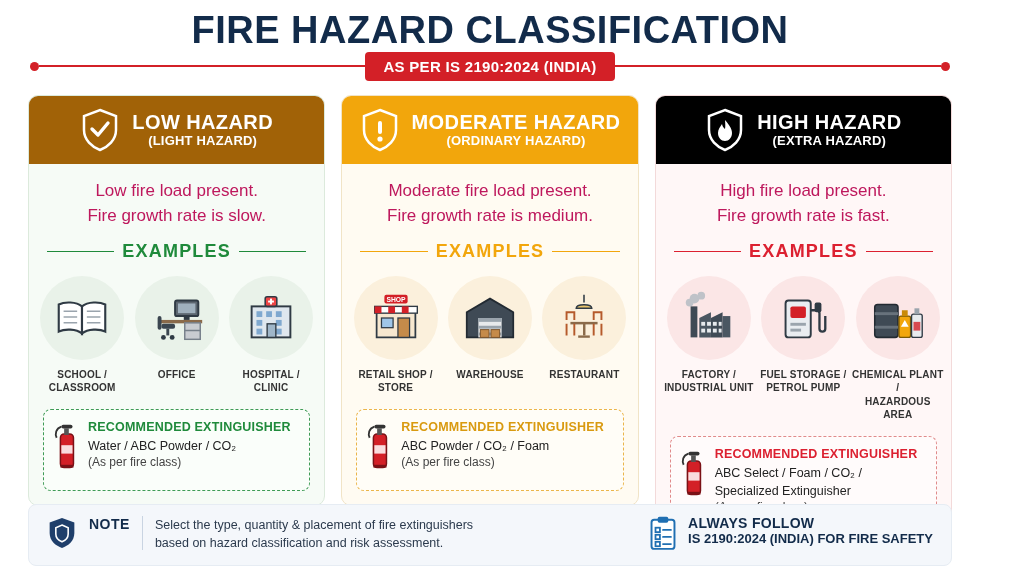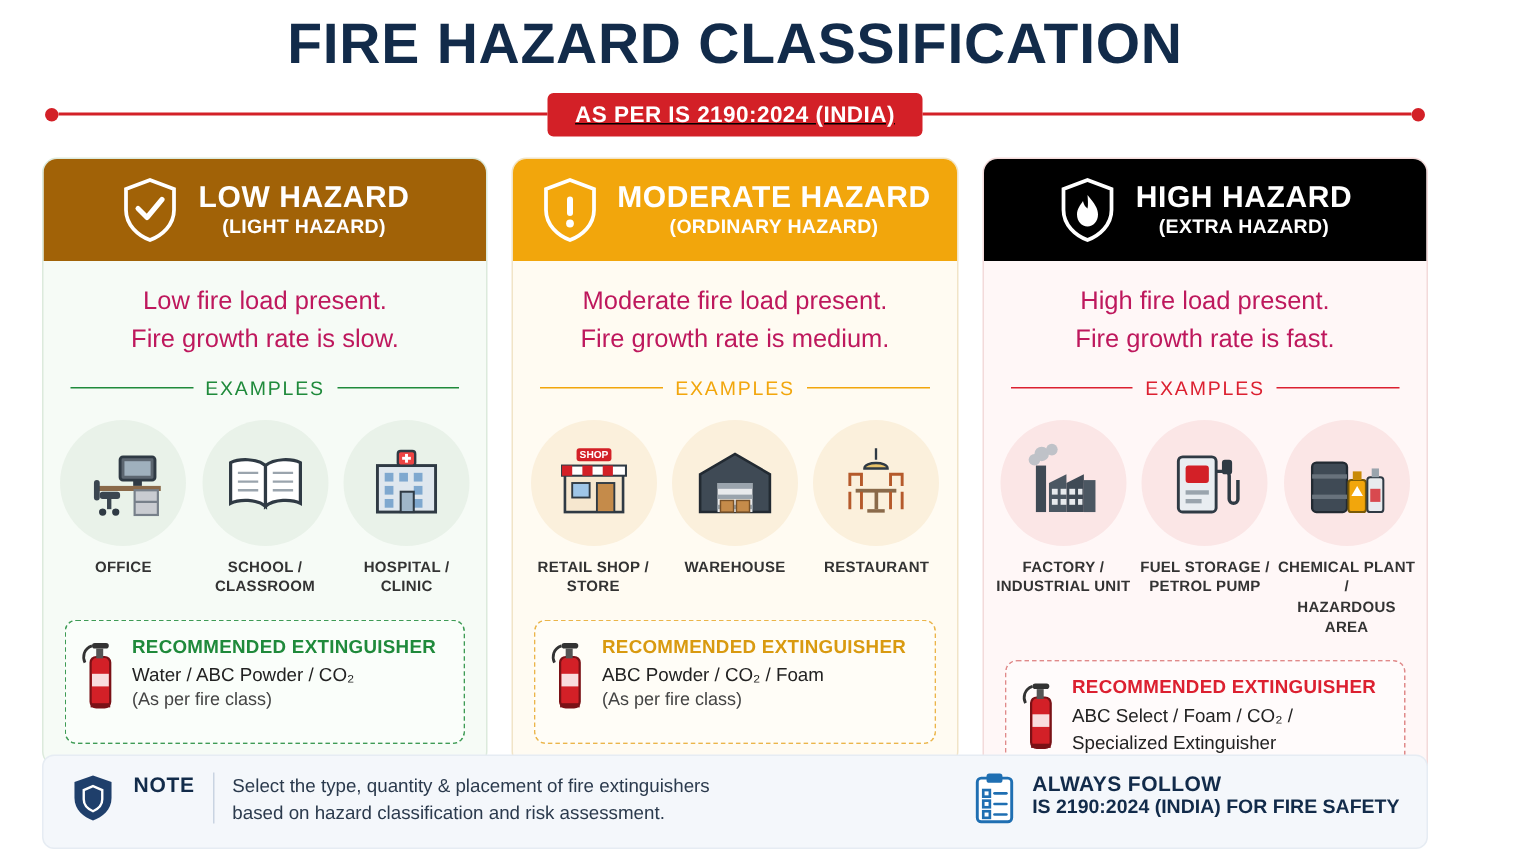--- a/index.html
+++ b/index.html
@@ -17,23 +17,22 @@
     text-align: center;
     font-size: 38px;
     font-weight: bold;
     color: #122B4A;
     letter-spacing: 0.5px;
     padding-top: 10px;
     line-height: 1.1;
   }
   .rule-row {
     display: flex; align-items: center;
-    margin-top: 10px; padding: 0 30px;
+    margin-top: 0; padding: 0 30px;
     gap: 0;
-    text-decoration: underline;
   }
   .rule-dot { width: 9px; height: 9px; border-radius: 50%; background: #D32027; flex: 0 0 auto; }
   .rule-line { height: 2px; background: #D32027; flex: 1 1 auto; }
   .subtitle-pill {
     background: #D32027; color: #fff;
     font-size: 15px; font-weight: bold;
     padding: 6px 18px; border-radius: 4px;
     white-space: nowrap; letter-spacing: 0.3px;
   }
 
@@ -75,21 +74,21 @@
   }
 
   .examples-label-row {
     display: flex; align-items: center; gap: 8px;
     padding: 0 18px; margin-bottom: 6px;
   }
   .ex-line { height: 1px; flex: 1 1 auto; }
   .low  .ex-line { background: #1F8A3B; }
   .mod  .ex-line { background: #F2A60C; }
   .high .ex-line { background: #DC2030; }
-  .ex-label { font-size: 13px; font-weight: normal; letter-spacing: 1.2px; }
+  .ex-label { font-size: 18px; font-weight: bold; letter-spacing: 1.2px; }
   .low  .ex-label { color: #1F8A3B; }
   .mod  .ex-label { color: #F2A60C; }
   .high .ex-label { color: #DC2030; }
 
   .icon-row { display: flex; justify-content: space-around; padding: 8px 6px 0 6px; }
   .icon-cell { flex: 1 1 0; text-align: center; }
   .icon-circle {
     width: 84px; height: 84px; border-radius: 50%;
     margin: 0 auto; display: flex; align-items: center; justify-content: center;
   }
@@ -171,58 +170,58 @@
         <div>Fire growth rate is slow.</div>
       </div>
 
       <div class="examples-label-row">
         <span class="ex-line"></span>
         <span class="ex-label">EXAMPLES</span>
         <span class="ex-line"></span>
       </div>
 
       <div class="icon-row">
+        <div class="icon-cell">
+          <div class="icon-circle">
+            <svg viewBox="0 0 64 64" width="62" height="62">
+              <path d="M32 20 C26 15 14 15 8 18 V46 C14 43 26 43 32 48 Z" fill="#ffffff" stroke="#2f3a44" stroke-width="2.2"></path>
+              <path d="M32 20 C38 15 50 15 56 18 V46 C50 43 38 43 32 48 Z" fill="#ffffff" stroke="#2f3a44" stroke-width="2.2"></path>
+              <line x1="13" y1="25" x2="27" y2="25" stroke="#9aa4ad" stroke-width="1.6"></line>
+              <line x1="13" y1="31" x2="27" y2="31" stroke="#9aa4ad" stroke-width="1.6"></line>
+              <line x1="13" y1="37" x2="27" y2="37" stroke="#9aa4ad" stroke-width="1.6"></line>
+              <line x1="37" y1="25" x2="51" y2="25" stroke="#9aa4ad" stroke-width="1.6"></line>
+              <line x1="37" y1="31" x2="51" y2="31" stroke="#9aa4ad" stroke-width="1.6"></line>
+              <line x1="37" y1="37" x2="51" y2="37" stroke="#9aa4ad" stroke-width="1.6"></line>
+            </svg>
+          </div>
+          <div class="icon-caption">
+            <div>SCHOOL /</div>
+            <div>CLASSROOM</div>
+          </div>
+        </div>
         <div class="icon-cell">
           <div class="icon-circle">
             <svg viewBox="0 0 64 64" width="62" height="62">
               <rect x="30" y="14" width="24" height="16" rx="2" fill="#5c6670" stroke="#2f3a44" stroke-width="2"></rect>
               <rect x="33" y="17" width="18" height="10" fill="#9fb0bd"></rect>
               <rect x="39" y="30" width="6" height="4" fill="#2f3a44"></rect>
               <rect x="14" y="34" width="44" height="3.5" fill="#8a6a4a"></rect>
               <rect x="40" y="37" width="16" height="17" fill="#c9ccd1" stroke="#77808a" stroke-width="1.5"></rect>
               <line x1="40" y1="45" x2="56" y2="45" stroke="#77808a" stroke-width="1.5"></line>
               <circle cx="22" cy="34" r="0" fill="none"></circle>
               <rect x="12" y="30" width="4" height="14" rx="2" fill="#3b4650"></rect>
               <rect x="16" y="38" width="14" height="5" rx="2" fill="#3b4650"></rect>
               <rect x="21" y="43" width="3" height="7" fill="#3b4650"></rect>
               <circle cx="18" cy="52" r="2.5" fill="#2f3a44"></circle>
               <circle cx="27" cy="52" r="2.5" fill="#2f3a44"></circle>
             </svg>
           </div>
           <div class="icon-caption">
             <div>OFFICE</div>
             <div></div>
-          </div>
-        </div>
-        <div class="icon-cell">
-          <div class="icon-circle">
-            <svg viewBox="0 0 64 64" width="62" height="62">
-              <path d="M32 20 C26 15 14 15 8 18 V46 C14 43 26 43 32 48 Z" fill="#ffffff" stroke="#2f3a44" stroke-width="2.2"></path>
-              <path d="M32 20 C38 15 50 15 56 18 V46 C50 43 38 43 32 48 Z" fill="#ffffff" stroke="#2f3a44" stroke-width="2.2"></path>
-              <line x1="13" y1="25" x2="27" y2="25" stroke="#9aa4ad" stroke-width="1.6"></line>
-              <line x1="13" y1="31" x2="27" y2="31" stroke="#9aa4ad" stroke-width="1.6"></line>
-              <line x1="13" y1="37" x2="27" y2="37" stroke="#9aa4ad" stroke-width="1.6"></line>
-              <line x1="37" y1="25" x2="51" y2="25" stroke="#9aa4ad" stroke-width="1.6"></line>
-              <line x1="37" y1="31" x2="51" y2="31" stroke="#9aa4ad" stroke-width="1.6"></line>
-              <line x1="37" y1="37" x2="51" y2="37" stroke="#9aa4ad" stroke-width="1.6"></line>
-            </svg>
-          </div>
-          <div class="icon-caption">
-            <div>SCHOOL /</div>
-            <div>CLASSROOM</div>
           </div>
         </div>
         <div class="icon-cell">
           <div class="icon-circle">
             <svg viewBox="0 0 64 64" width="62" height="62">
               <rect x="12" y="20" width="40" height="32" fill="#dfe7ee" stroke="#2f3a44" stroke-width="2"></rect>
               <rect x="26" y="10" width="12" height="10" rx="2" fill="#e44" stroke="#2f3a44" stroke-width="1.6"></rect>
               <rect x="31" y="12" width="2" height="6" fill="#fff"></rect>
               <rect x="29" y="14" width="6" height="2" fill="#fff"></rect>
               <g fill="#7fa8cf">

